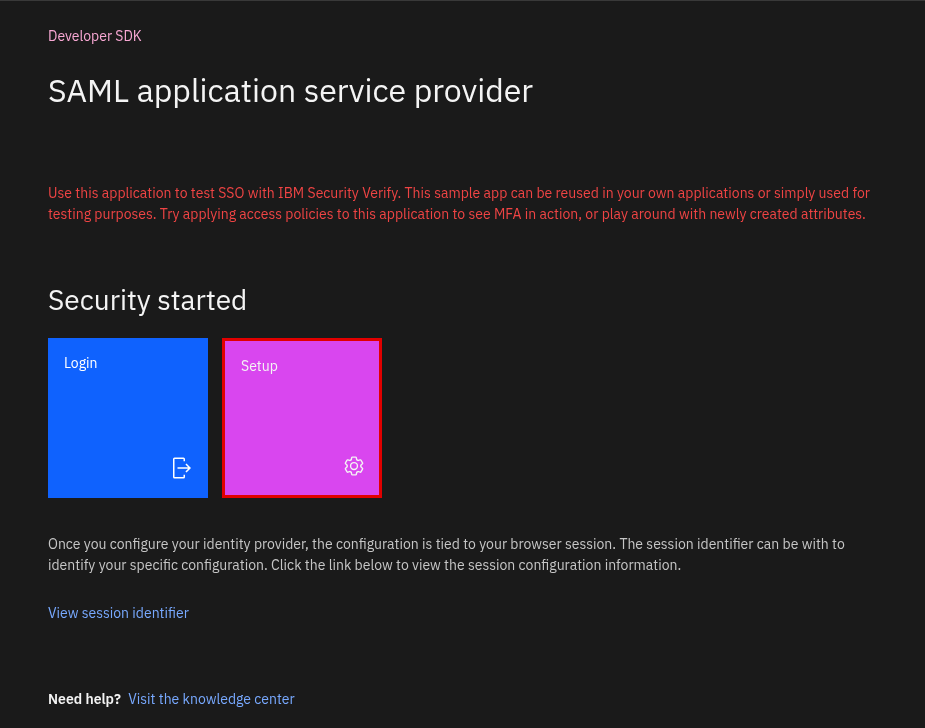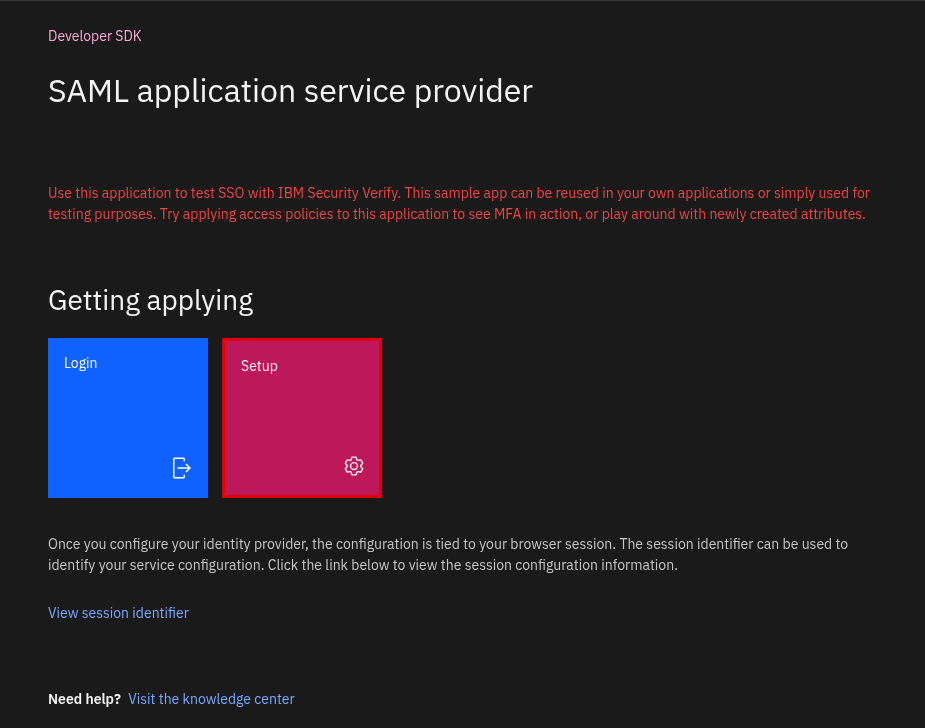--- a/index.html
+++ b/index.html
@@ -57,21 +57,21 @@
       height: 160px;
       position: relative;
       padding: 16px;
       cursor: pointer;
     }
     .tile-login {
       background-color: #0f62fe;
       color: #ffffff;
     }
     .tile-setup {
-      background-color: #be185d;
+      background-color: #d946ef;
       color: #f4f4f4;
       border: 3px solid #e10000;
     }
     .tile-label {
       font-size: 14px;
     }
     .tile-icon {
       position: absolute;
       bottom: 14px;
       right: 14px;
@@ -115,21 +115,21 @@
 <div class="top-border"></div>
 
 <div class="container">
 
   <a class="breadcrumb">Developer SDK</a>
 
   <h1 class="page-title">SAML application service provider</h1>
 
   <p class="intro-text">Use this application to test SSO with IBM Security Verify. This sample app can be reused in your own applications or simply used for testing purposes. Try applying access policies to this application to see MFA in action, or play around with newly created attributes.</p>
 
-  <h2 class="section-title">Getting applying</h2>
+  <h2 class="section-title">Security started</h2>
 
   <div class="tiles">
 
     <div class="tile tile-login">
       <div class="tile-label">Login</div>
       <span class="tile-icon">
         <svg width="24" height="24" viewBox="0 0 32 32" fill="none">
           <path d="M6 30h12a2 2 0 0 0 2-2v-3h-2v3H6V4h12v3h2V4a2 2 0 0 0-2-2H6a2 2 0 0 0-2 2v24a2 2 0 0 0 2 2z" fill="#ffffff"></path>
           <path d="M20.59 20.59 24.17 17H10v-2h14.17l-3.58-3.59L22 10l6 6-6 6-1.41-1.41z" fill="#ffffff"></path>
         </svg>
@@ -141,21 +141,21 @@
       <span class="tile-icon">
         <svg width="22" height="22" viewBox="0 0 32 32" fill="none">
           <path d="M27 16.76v-1.53l1.92-1.68A2 2 0 0 0 29.3 11l-2.36-4a2 2 0 0 0-1.73-1 2 2 0 0 0-.64.1l-2.43.82a11.35 11.35 0 0 0-1.31-.75l-.51-2.52a2 2 0 0 0-2-1.61h-4.68a2 2 0 0 0-2 1.61l-.51 2.52a11.48 11.48 0 0 0-1.32.75l-2.38-.86A2 2 0 0 0 6.79 6a2 2 0 0 0-1.73 1L2.7 11a2 2 0 0 0 .41 2.51L5 15.24v1.53l-1.89 1.68A2 2 0 0 0 2.7 21l2.36 4a2 2 0 0 0 1.73 1 2 2 0 0 0 .64-.1l2.43-.82a11.35 11.35 0 0 0 1.31.75l.51 2.52a2 2 0 0 0 2 1.61h4.72a2 2 0 0 0 2-1.61l.51-2.52a11.48 11.48 0 0 0 1.32-.75l2.42.82a2 2 0 0 0 .64.1 2 2 0 0 0 1.73-1l2.28-4a2 2 0 0 0-.41-2.51zM25.21 24l-3.43-1.16a8.86 8.86 0 0 1-2.71 1.57L18.36 28h-4.72l-.71-3.55a9.36 9.36 0 0 1-2.7-1.57L6.79 24l-2.36-4 2.72-2.4a8.9 8.9 0 0 1 0-3.13L4.43 12l2.36-4 3.43 1.16a8.86 8.86 0 0 1 2.71-1.57L13.64 4h4.72l.71 3.55a9.36 9.36 0 0 1 2.7 1.57L25.21 8l2.36 4-2.72 2.4a8.9 8.9 0 0 1 0 3.13L27.57 20z" fill="#f4f4f4"></path>
           <path d="M16 22a6 6 0 1 1 6-6 5.94 5.94 0 0 1-6 6zm0-10a4 4 0 1 0 4 4 3.91 3.91 0 0 0-4-4z" fill="#f4f4f4"></path>
         </svg>
       </span>
     </div>
 
   </div>
 
-  <p class="config-text">Once you configure your identity provider, the configuration is tied to your browser session. The session identifier can be used to identify your service configuration. Click the link below to view the session configuration information.</p>
+  <p class="config-text">Once you configure your identity provider, the configuration is tied to your browser session. The session identifier can be with to identify your specific configuration. Click the link below to view the session configuration information.</p>
 
   <a class="session-link">View session identifier</a>
 
   <div class="footer">
     <span class="footer-label">Need help?</span>
     <a class="footer-link">Visit the knowledge center</a>
   </div>
 
 </div>
 

